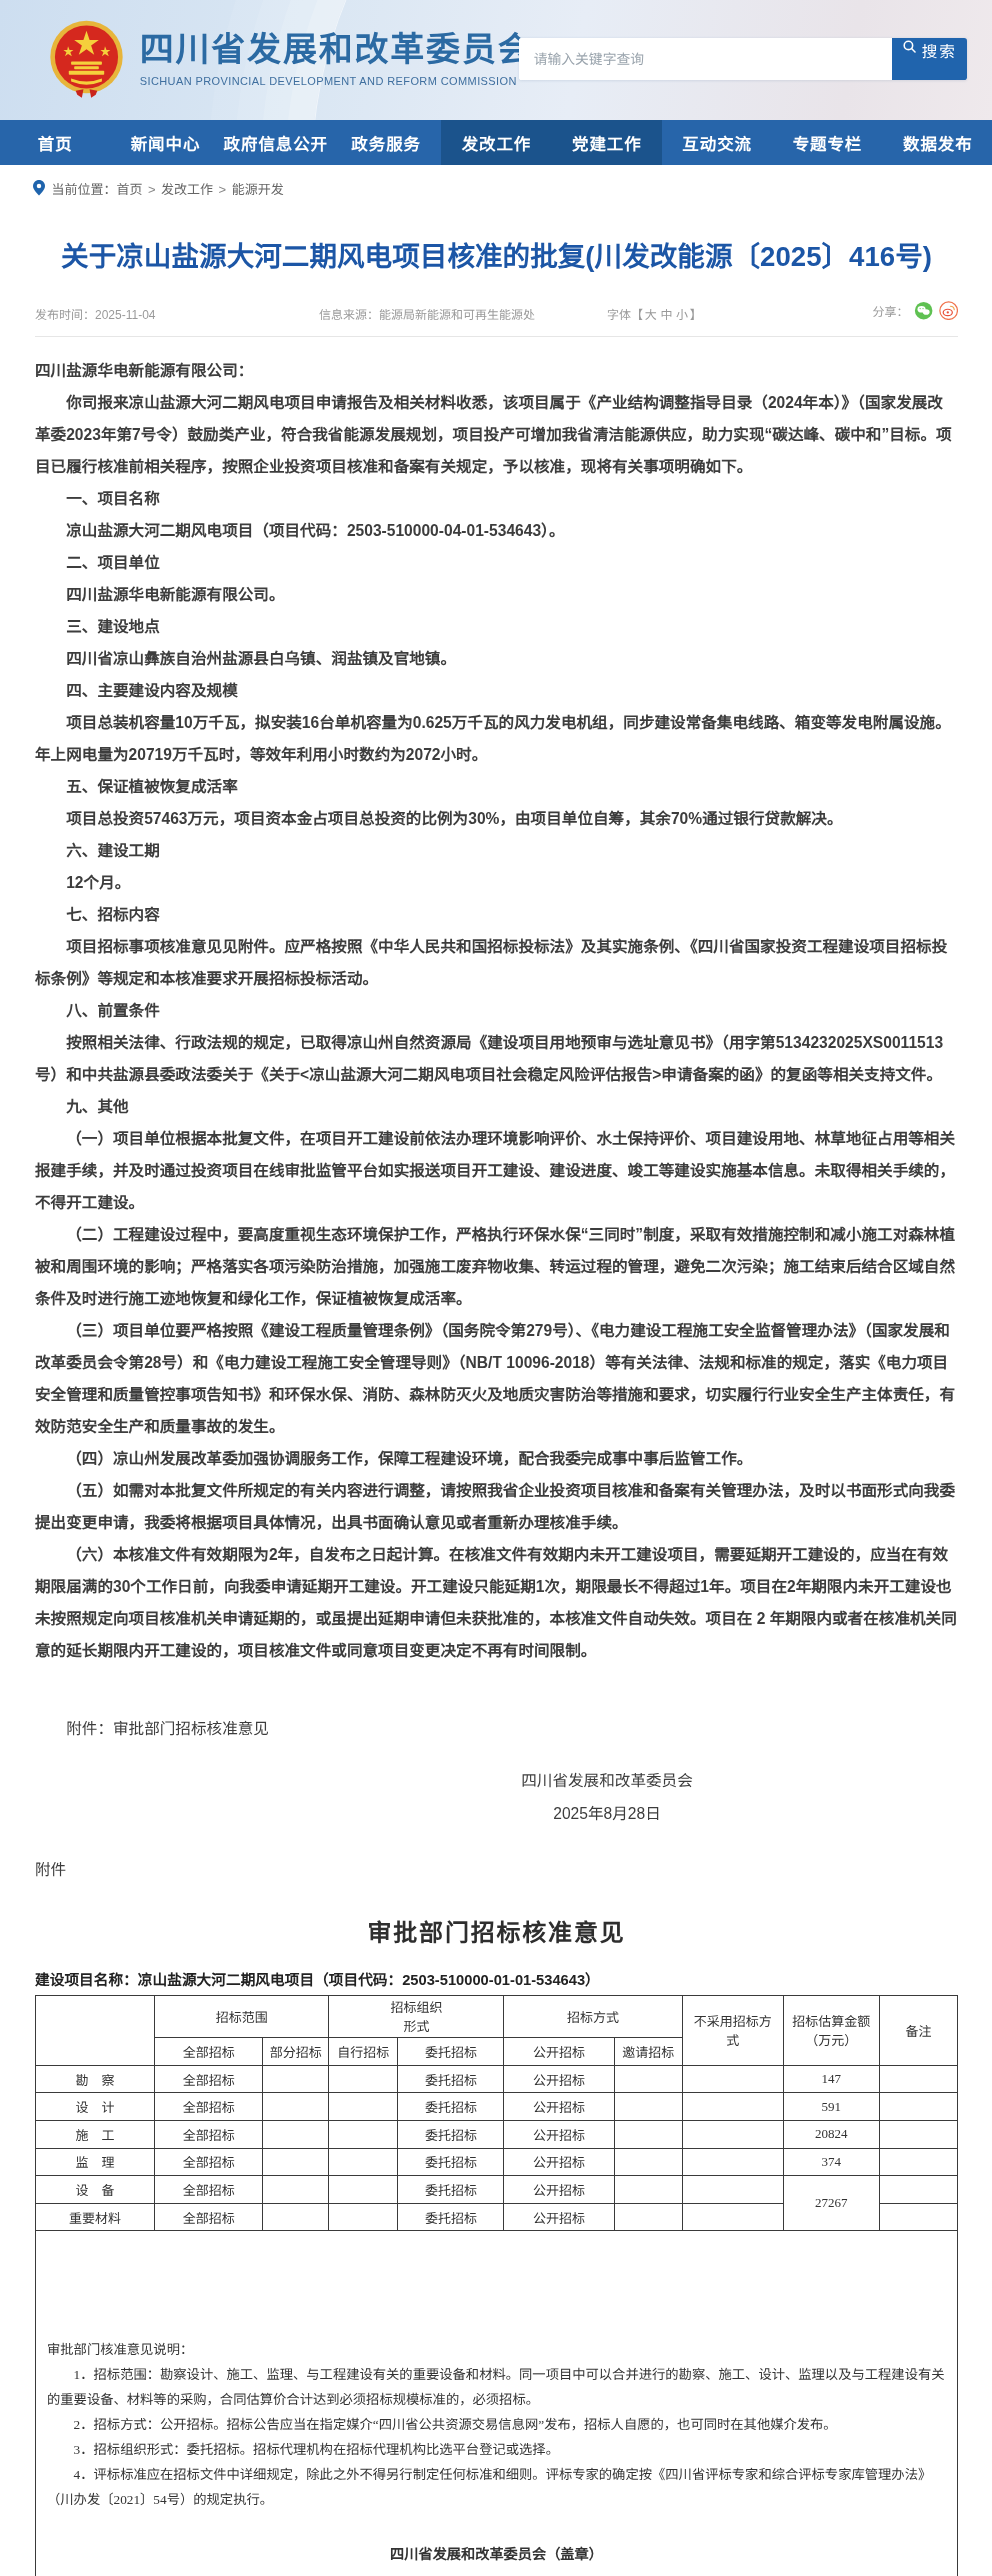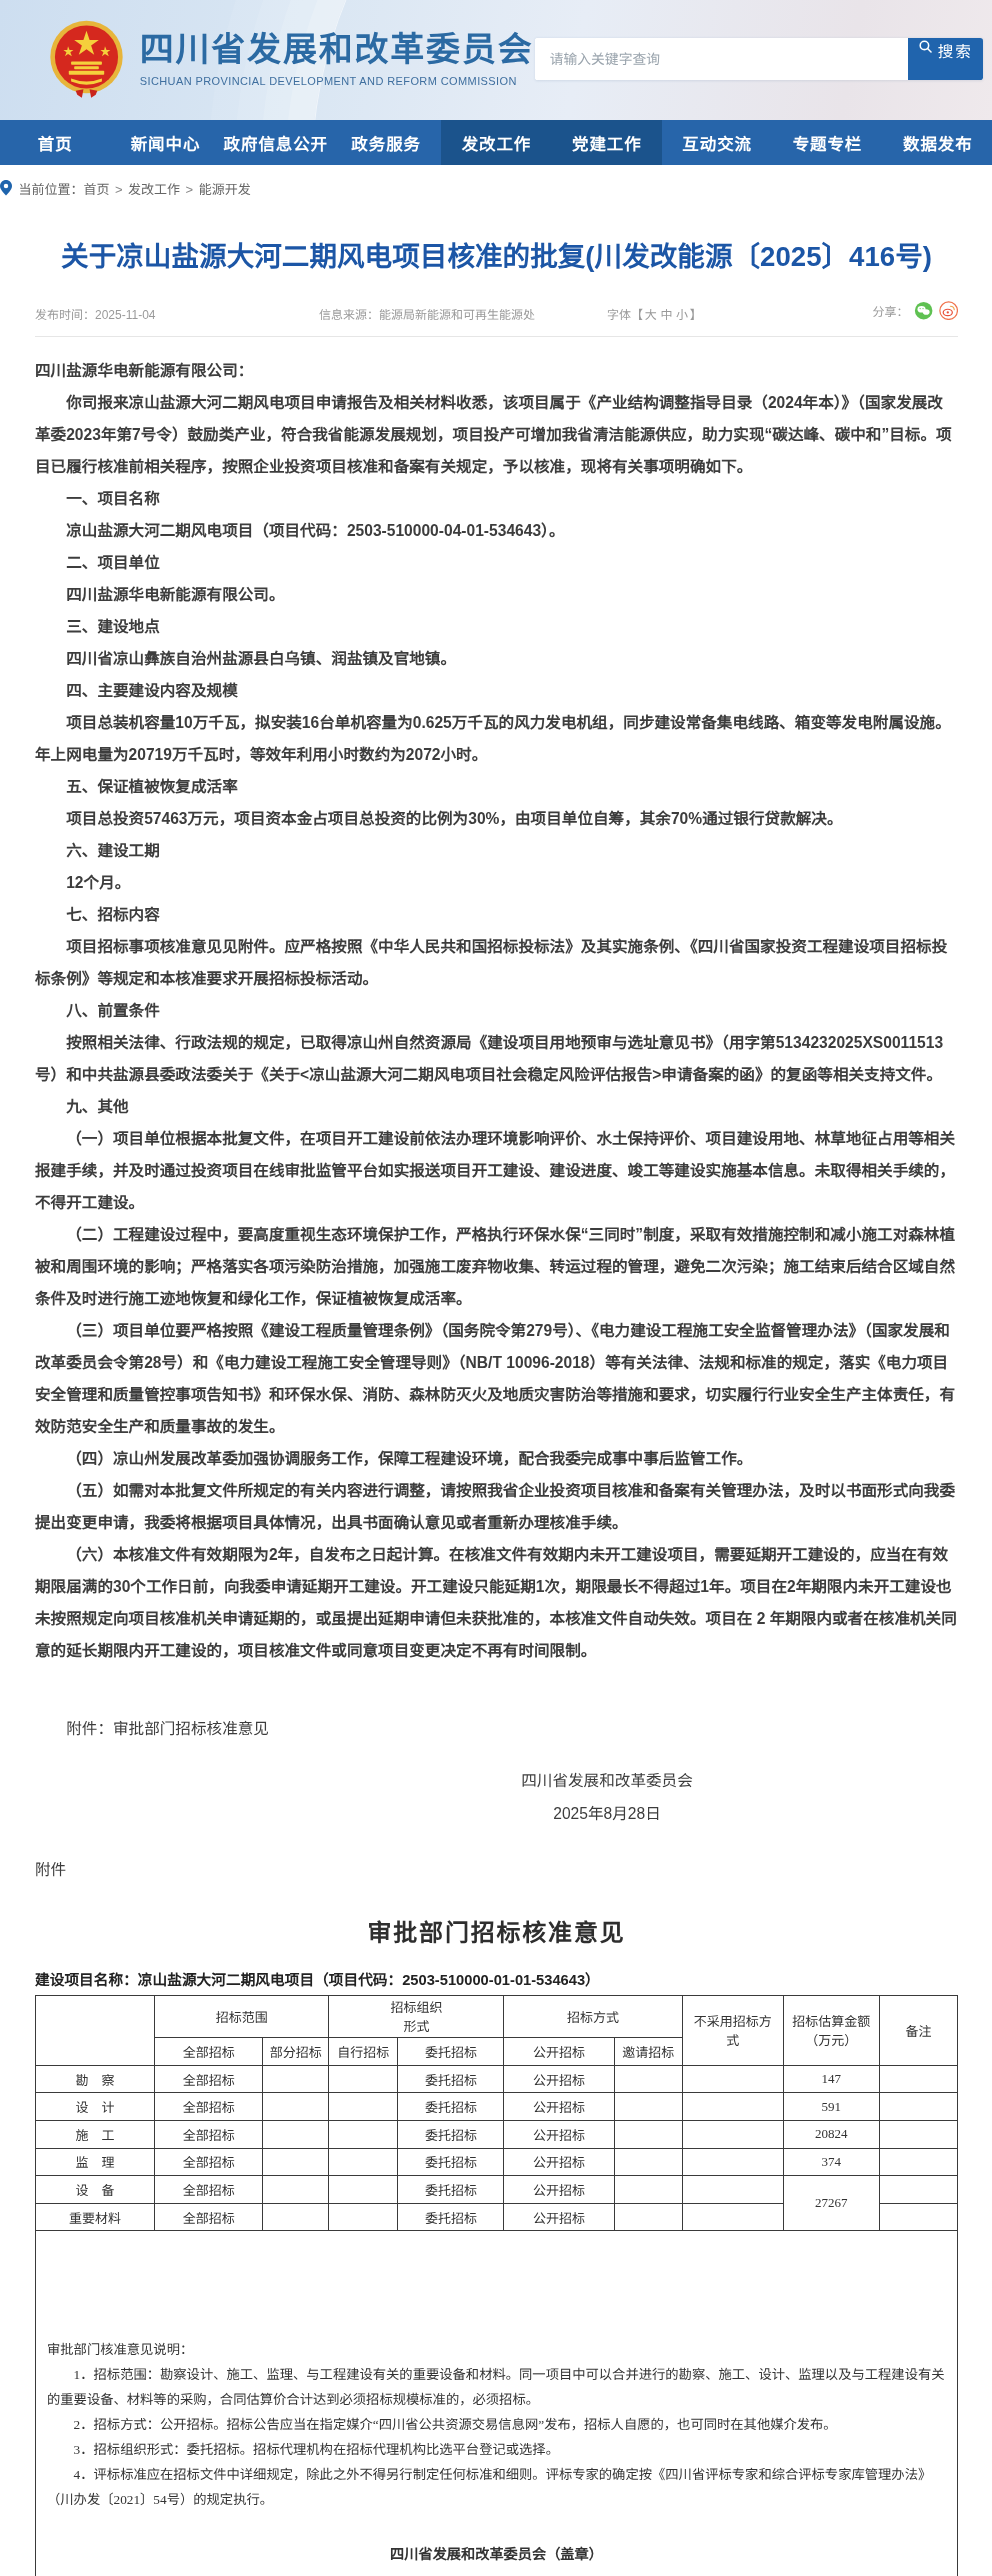--- a/index.html
+++ b/index.html
@@ -18,21 +18,21 @@
     content:""; position:absolute; right:-239px; bottom:-515px; width:919px; height:919px;
     border-radius:50%; border:0.9px solid rgba(255,255,255,.6);
     box-shadow:0 0 0 26px rgba(255,255,255,.18), 0 0 0 51px rgba(255,255,255,.14), 0 0 0 77px rgba(255,255,255,.10), 0 0 0 103px rgba(255,255,255,.08);
   }
   .logo-row{ position:absolute; left:48px; top:18.4px; display:flex; align-items:center; }
   .emblem{ width:77px; height:81px; flex:0 0 auto; }
   .site-title-wrap{ margin-left:14.7px; }
   .site-title-cn{ font-size:34px; font-weight:bold; color:#2b6aa3; letter-spacing:1.8px; line-height:1.1; }
   .site-title-en{ font-size:11px; color:#3f6f9f; letter-spacing:0.4px; margin-top:6.4px; }
   .search-box{
-    position:absolute; right:10px; top:38px; width:448px; height:42px;
+    position:absolute; right:26px; top:38px; width:448px; height:42px;
     background:#fff; border-radius:2.8px; display:flex; overflow:hidden;
     box-shadow:0 0.9px 2.8px rgba(40,80,130,.12);
   }
   .search-box input{
     flex:1; border:none; outline:none; padding:0 14.7px; font-size:13.8px; color:#333;
     font-family:"Liberation Sans",sans-serif;
   }
   .search-box input::placeholder{ color:#9aa4ad; }
   .search-btn{
     width:75px; border:none; background:#2064ad; color:#fff; font-size:15.6px;
@@ -41,21 +41,21 @@
   }
   
   .main-nav{ height:45px; background:#2765aa; display:flex; }
   .nav-item{
     flex:1; display:flex; align-items:center; justify-content:center;
     color:#fff; font-size:16.5px; font-weight:bold; letter-spacing:0.9px; cursor:pointer;
   }
   .nav-item.dark{ background:#1b538c; }
   
   .breadcrumb{
-    height:46px; display:flex; align-items:center; 
+    height:46px; display:flex; align-items:center; padding-left:33px;
     font-size:13px; color:#666; background:#fff;
   }
   .breadcrumb .pin{ width:12px; height:15.6px; margin-right:6.4px; }
   .crumb{ color:#666; cursor:pointer; }
   .crumb-sep{ color:#888; margin:0 5.5px; }
   
   .article{ padding:0 35px; }
   .article-title{
     margin:24px 22px 0; text-align:center; font-size:27.6px; font-weight:bold;
     color:#1c56a6; line-height:44px;

